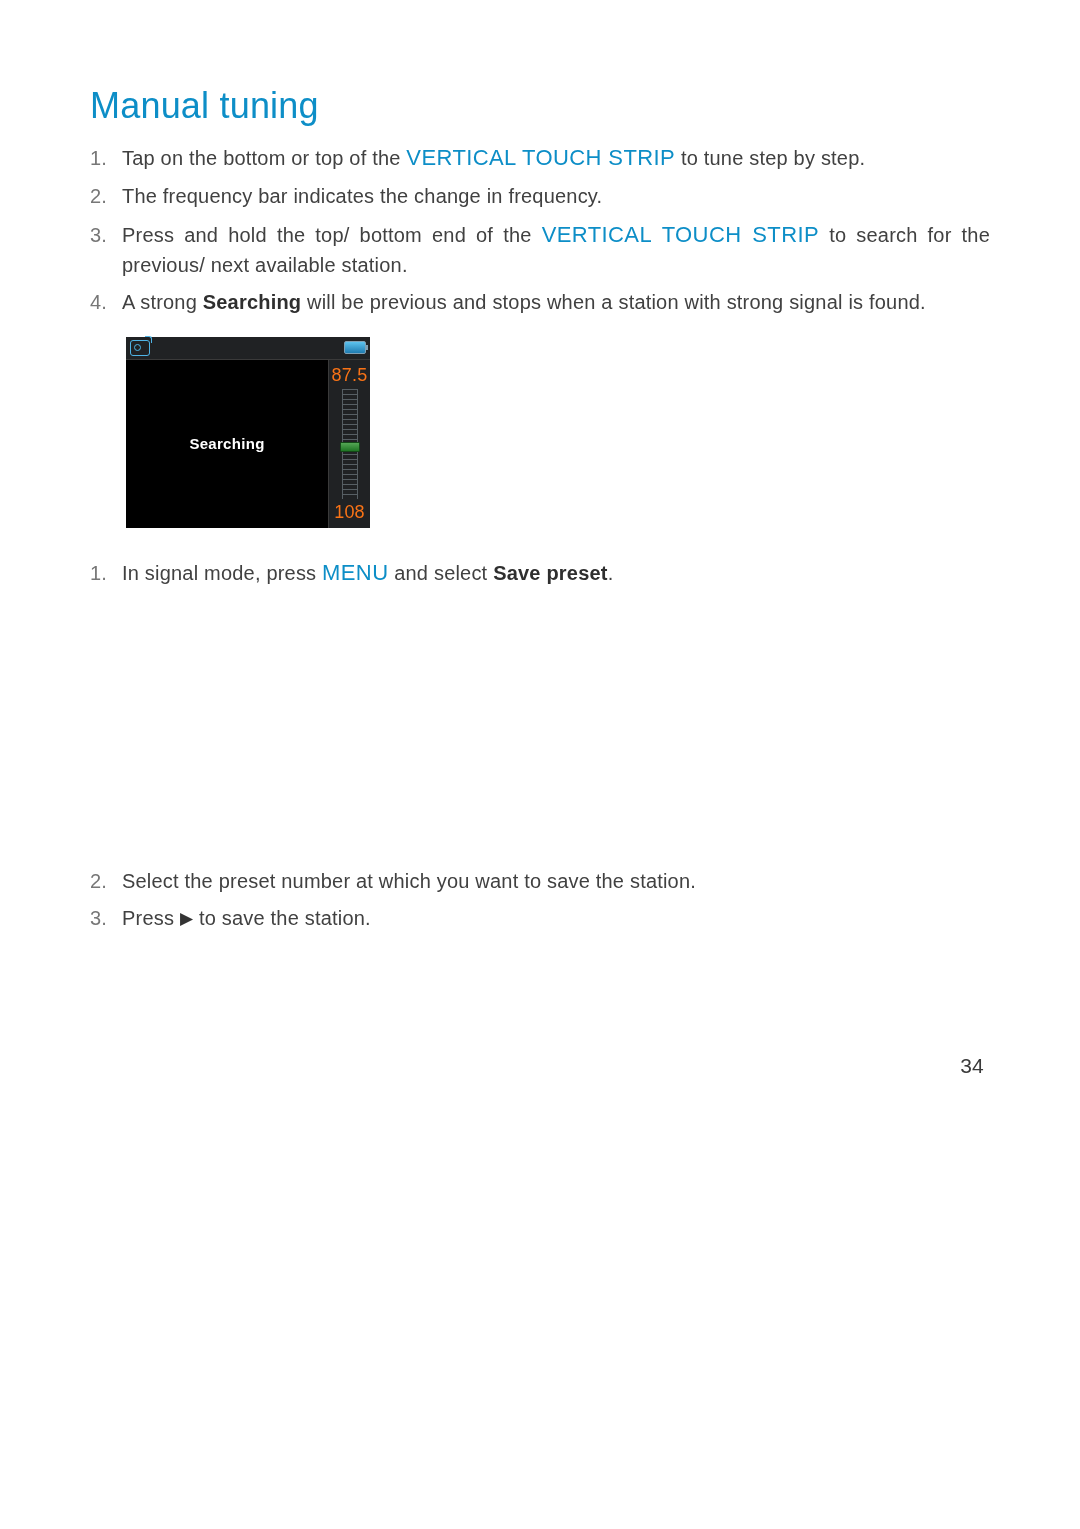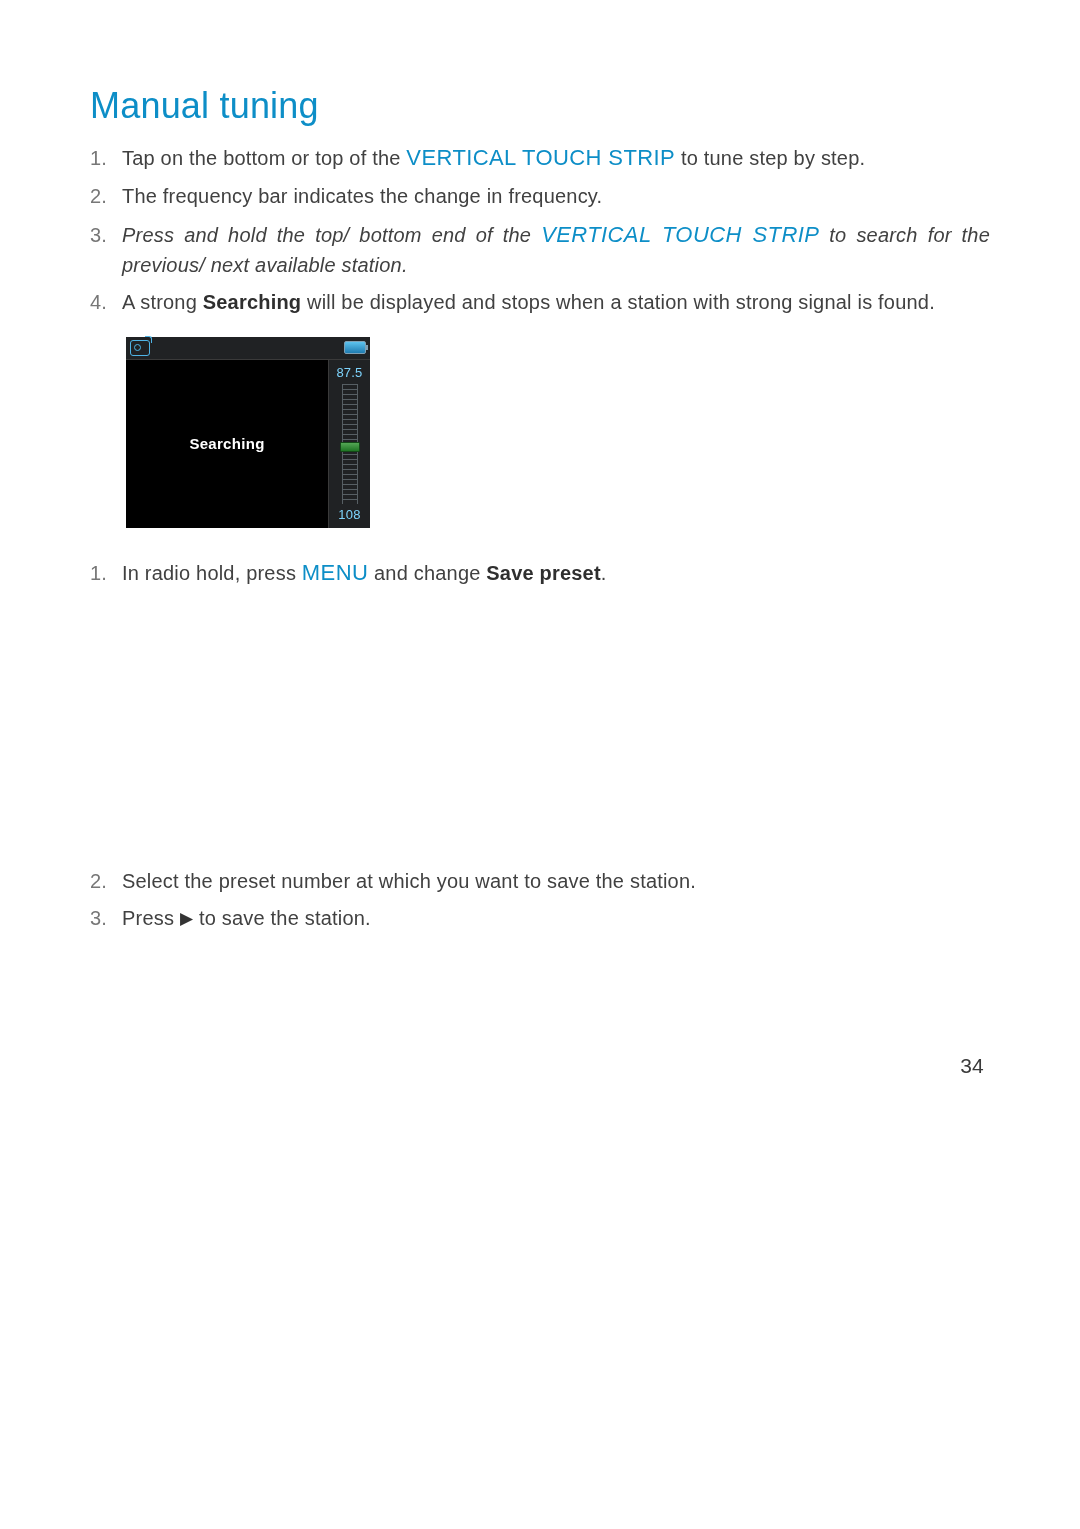--- a/index.html
+++ b/index.html
@@ -40,21 +40,20 @@
     width: 32px;
     flex: 0 0 32px;
     text-align: left;
     color: #777;
   }
   ol.steps .txt {
     flex: 1 1 auto;
   }
   ol.steps .txt.justify {
     text-align: justify;
-    font-style: italic;
   }
   .kw {
     color: #0d8ec7;
     font-variant: small-caps;
     letter-spacing: 0.4px;
     font-size: 22px;
   }
   .strong {
     font-weight: 700;
     color: #2f2f2f;
@@ -147,22 +146,22 @@
     flex: 0 0 42px;
     background: #202224;
     border-left: 1px solid #3a3a3a;
     display: flex;
     flex-direction: column;
     align-items: center;
     padding: 4px 0;
     box-sizing: border-box;
   }
   .device .freq {
-    color: #7dd3fc;
-    font-size: 13px;
+    color: #f97316;
+    font-size: 18px;
     line-height: 1;
     padding: 2px 0 3px;
   }
   .device .scale {
     flex: 1 1 auto;
     width: 14px;
     position: relative;
     margin: 2px 0;
     background: repeating-linear-gradient(to bottom, #6f7a80 0, #6f7a80 1px, transparent 1px, transparent 5px);
     border-left: 1px solid #6f7a80;
@@ -214,21 +213,21 @@
     </li>
     <li>
       <span class="num">3.</span>
       <span class="txt justify">
         <span>Press and hold the top/ bottom end of the </span><span class="kw">VERTICAL TOUCH STRIP</span><span> to search for the previous/ next available station.</span>
       </span>
     </li>
     <li>
       <span class="num">4.</span>
       <span class="txt">
-        <span>A strong </span><span class="strong">Searching</span><span> will be displayed and stops when a station with strong signal is found.</span>
+        <span>A strong </span><span class="strong">Searching</span><span> will be previous and stops when a station with strong signal is found.</span>
       </span>
     </li>
   </ol>
 
   <div class="figure-wrap">
     <div class="device">
       <div class="statusbar">
         <span class="radio-icon"></span>
         <span class="battery"></span>
       </div>
@@ -245,21 +244,21 @@
         </div>
       </div>
     </div>
   </div>
 
 
   <ol class="steps">
     <li>
       <span class="num">1.</span>
       <span class="txt">
-        <span>In radio hold, press </span><span class="kw">MENU</span><span> and change </span><span class="strong">Save preset</span><span>.</span>
+        <span>In signal mode, press </span><span class="kw">MENU</span><span> and select </span><span class="strong">Save preset</span><span>.</span>
       </span>
     </li>
   </ol>
 
   <div style="height:260px"></div>
 
   <ol class="steps">
     <li>
       <span class="num">2.</span>
       <span class="txt">Select the preset number at which you want to save the station.</span>

